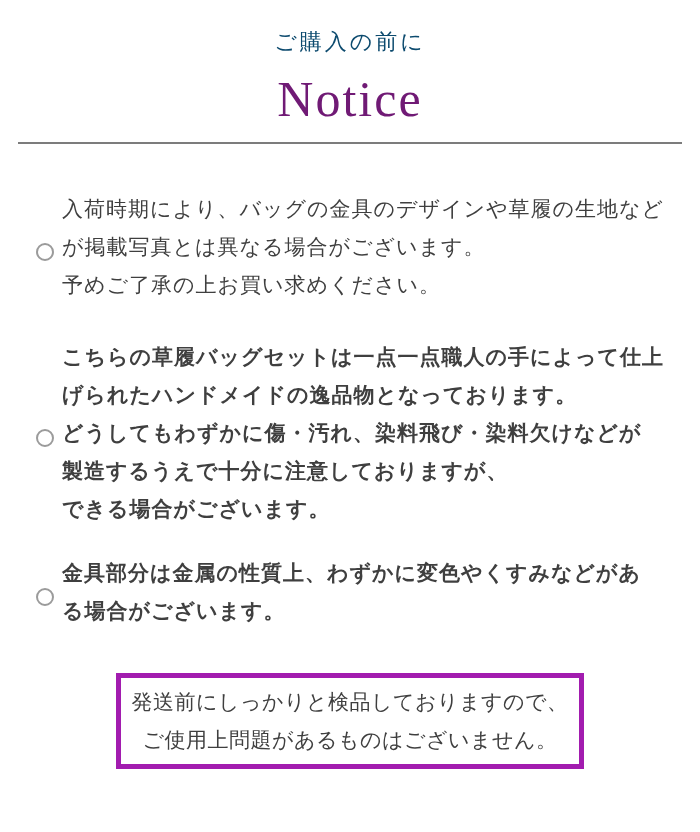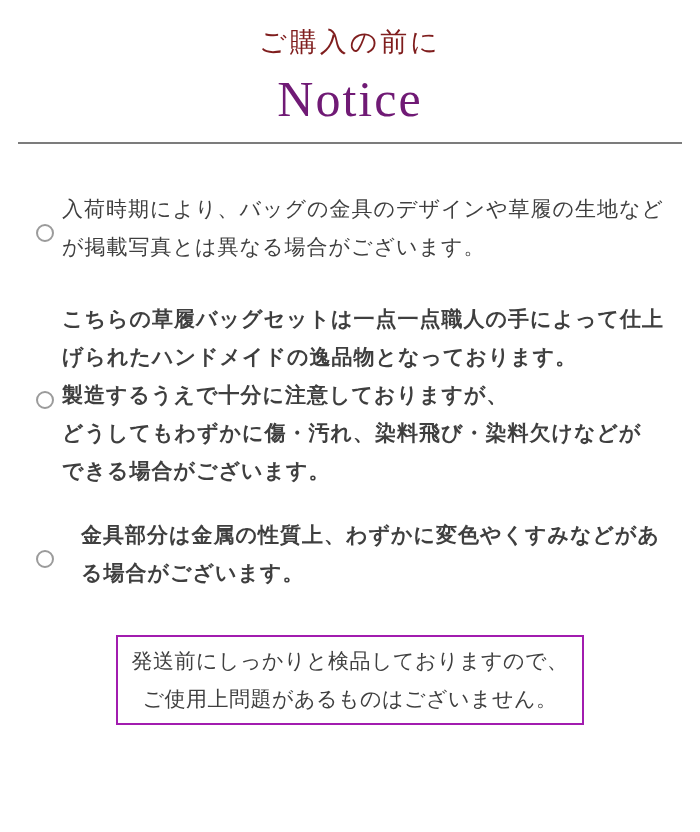--- a/index.html
+++ b/index.html
@@ -9,53 +9,53 @@
     font-family:"Liberation Sans","DejaVu Sans",sans-serif;
     color:#3f3f3f;
     overflow:hidden;
   }
   .page { width:700px; height:832px; background:#ffffff; }
 
   
   .header { text-align:center; padding-top:28px; }
   .header-subtitle {
     font-family:"Liberation Serif","DejaVu Serif",serif;
-    font-size:27px; line-height:28px;
-    color:#7f1d1d; letter-spacing:3px;
+    font-size:22px; line-height:28px;
+    color:#0c4a6e; letter-spacing:3px;
   }
   .header-title {
     font-family:"Liberation Serif","DejaVu Serif",serif;
     font-size:50px; line-height:54px;
     color:#701a75; letter-spacing:2px;
     margin-top:16px; font-weight:400;
   }
   .rule {
     border:none; border-top:2px solid #7c7c7c;
     margin:16px 18px 0 18px;
   }
 
   
   .notice-list { margin:46px 20px 0 36px; }
   .notice-item { display:flex; align-items:center; }
   .notice-item + .notice-item { margin-top:34px;font-weight:bold; }
-  .notice-item.third { margin-top:26px;gap:19px; }
+  .notice-item.third { margin-top:26px; }
   .bullet {
     flex:0 0 auto;
     width:18px; height:18px;
     border:2px solid #9b9b9b; border-radius:50%;
     margin-top:10px; margin-right:8px;
     background:transparent;
   }
   .notice-text { font-size:21px; line-height:38px; letter-spacing:1px; }
   .notice-line { white-space:nowrap; }
 
   
   .assurance-box {
     width:468px; margin:43px auto 0 auto;
-    border:2px solid #a21caf;
+    border:5px solid #a21caf;
     padding:5px 0;
     text-align:center;
   }
   .assurance-line {
     font-size:21px; line-height:38px; letter-spacing:0.5px;
     color:#3f3f3f; white-space:nowrap;
   }
 </style>
 </head>
 <body>
@@ -69,30 +69,31 @@
 
   <hr class="rule">
 
   <div class="notice-list">
 
     <div class="notice-item">
       <span class="bullet"></span>
       <div class="notice-text">
         <div class="notice-line">入荷時期により、バッグの金具のデザインや草履の生地など</div>
         <div class="notice-line">が掲載写真とは異なる場合がございます。</div>
+        <div class="notice-line">予めご了承の上お買い求めください。</div>
       </div>
     </div>
 
     <div class="notice-item">
       <span class="bullet"></span>
       <div class="notice-text">
         <div class="notice-line">こちらの草履バッグセットは一点一点職人の手によって仕上</div>
         <div class="notice-line">げられたハンドメイドの逸品物となっております。</div>
+        <div class="notice-line">どうしてもわずかに傷・汚れ、染料飛び・染料欠けなどが</div>
         <div class="notice-line">製造するうえで十分に注意しておりますが、</div>
-        <div class="notice-line">どうしてもわずかに傷・汚れ、染料飛び・染料欠けなどが</div>
         <div class="notice-line">できる場合がございます。</div>
       </div>
     </div>
 
     <div class="notice-item third">
       <span class="bullet"></span>
       <div class="notice-text">
         <div class="notice-line">金具部分は金属の性質上、わずかに変色やくすみなどがあ</div>
         <div class="notice-line">る場合がございます。</div>
       </div>

